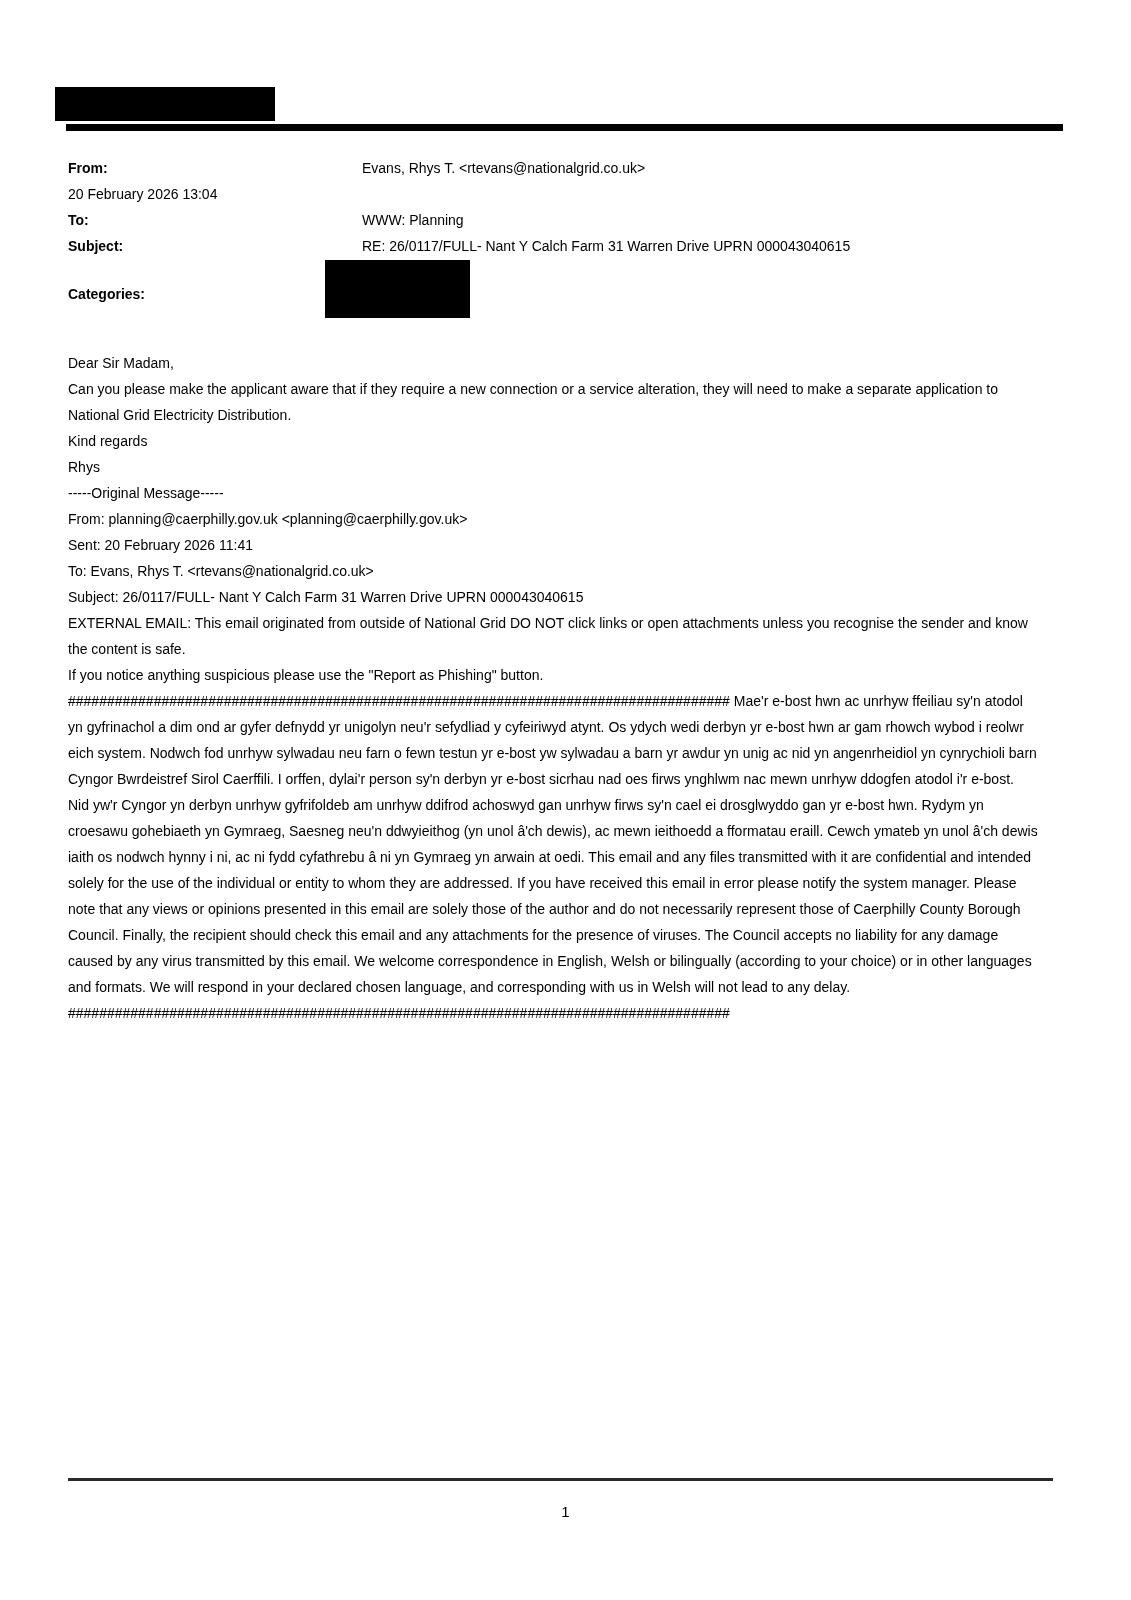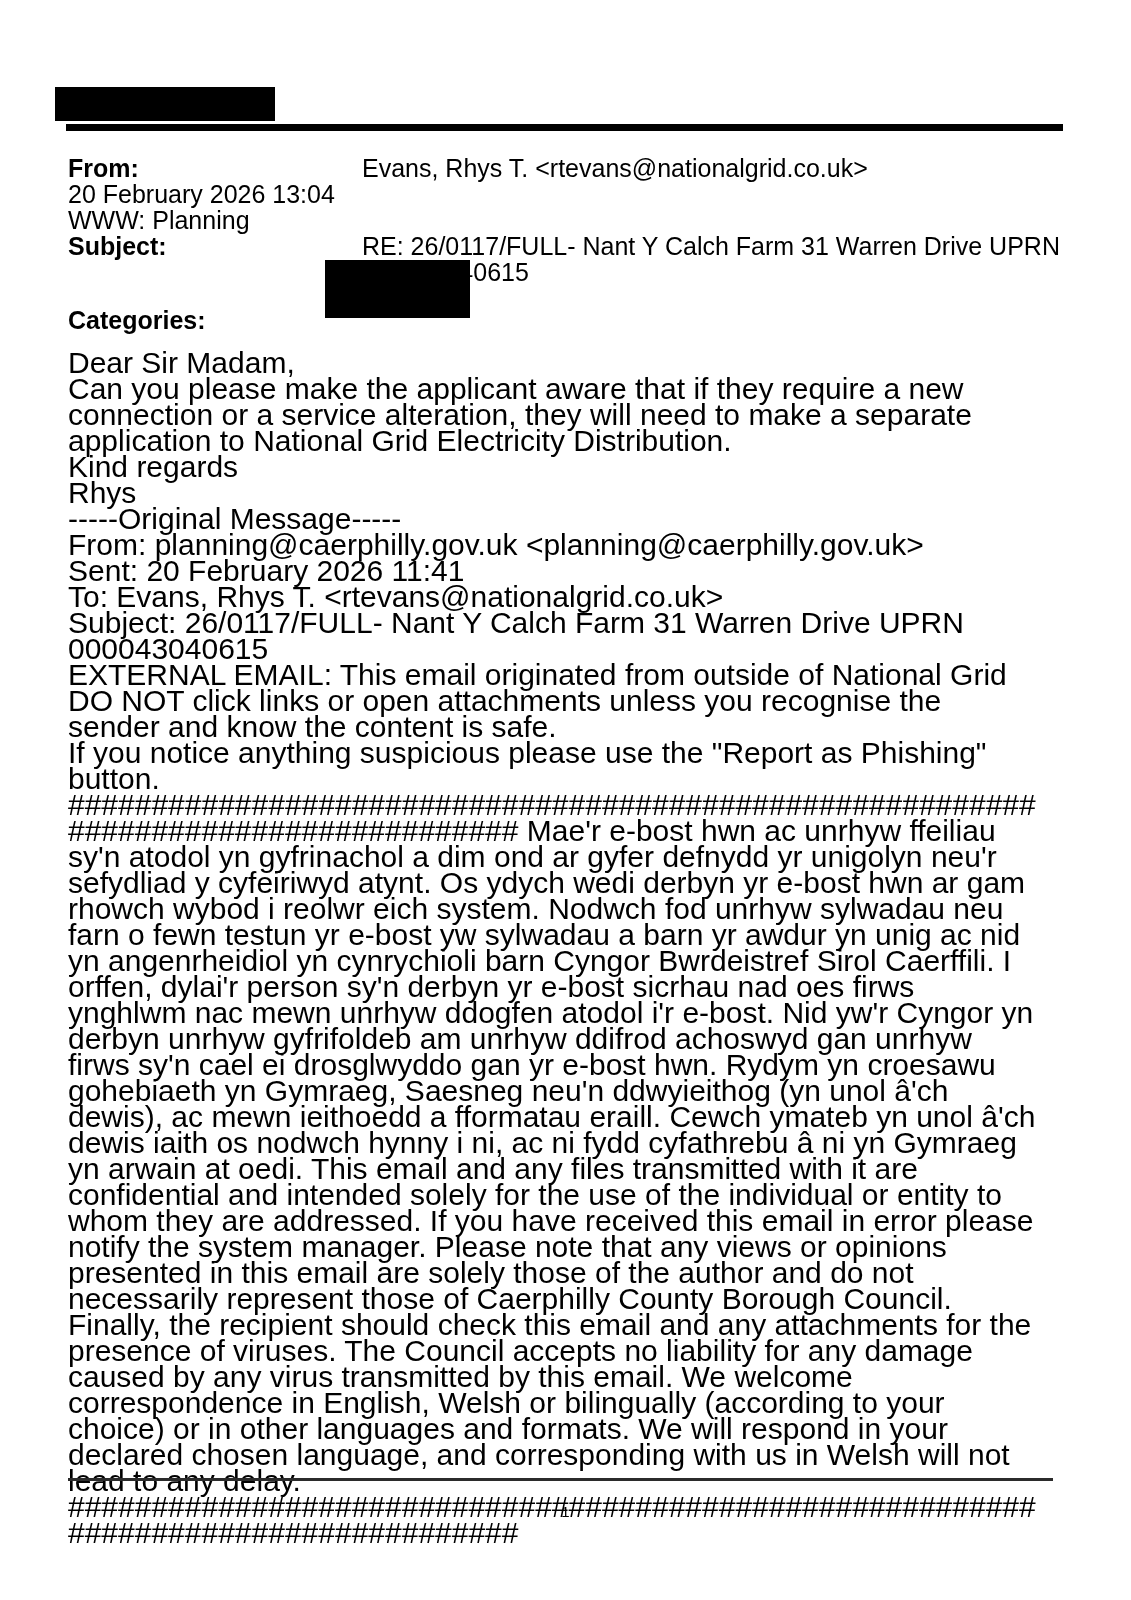--- a/index.html
+++ b/index.html
@@ -32,36 +32,36 @@
     background: #000000;
   }
   .redaction-cat {
     left: 325px; top: 260px;
     width: 145px; height: 58px;
   }
   .header-fields {
     position: absolute;
     left: 68px; top: 155px;
     width: 995px;
-    font-size: 25px;
+    font-size: 14px;
     line-height: 26px;
   }
   .hrow { display: flex; }
   .hlabel {
     width: 294px;
     flex: 0 0 294px;
     font-weight: bold;
   }
   .hvalue { flex: 1; }
   .hrow-cat { margin-top: 22px; }
   .email-body {
     position: absolute;
     left: 68px; top: 350px;
     width: 970px;
-    font-size: 30px;
+    font-size: 14px;
     line-height: 26px;
   }
   .email-body p { margin: 0; }
   .p-salutation { margin-bottom: 26px; }
   .p-body { margin-bottom: 26px; }
   .p-signoff { margin-bottom: 52px; }
   .p-quoted { margin-bottom: 26px; }
   .p-external { margin-bottom: 62px; }
   .p-attach { margin-bottom: 0; }
   .hashes {
@@ -94,20 +94,21 @@
 
   <div class="header-fields">
     <div class="hrow">
       <span class="hlabel">From:</span>
       <span class="hvalue">Evans, Rhys T. &lt;rtevans@nationalgrid.co.uk&gt;</span>
     </div>
     <div class="hrow">
       <span class="hvalue">20 February 2026 13:04</span>
     </div>
     <div class="hrow">
+      <span class="hlabel">To:</span>
       <span class="hvalue">WWW: Planning</span>
     </div>
     <div class="hrow">
       <span class="hlabel">Subject:</span>
       <span class="hvalue">RE: 26/0117/FULL- Nant Y Calch Farm 31 Warren Drive UPRN 000043040615</span>
     </div>
     <div class="hrow hrow-cat">
       <span class="hlabel">Categories:</span>
     </div>
   </div>

